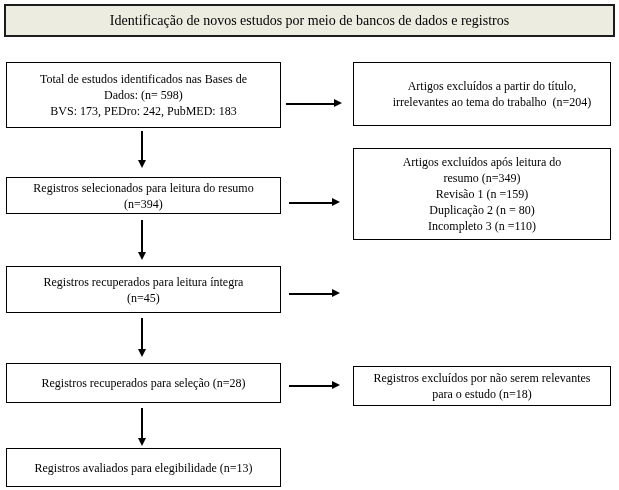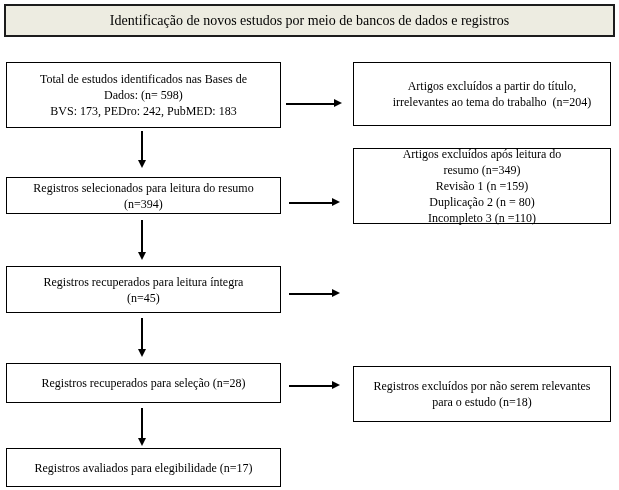--- a/index.html
+++ b/index.html
@@ -88,33 +88,33 @@
 BVS: 173, PEDro: 242, PubMED: 183</div>
 
   <div class="box" style="left:6px; top:177px; width:275px; height:37px;">Registros selecionados para leitura do resumo
 (n=394)</div>
 
   <div class="box" style="left:6px; top:266px; width:275px; height:47px;">Registros recuperados para leitura íntegra
 (n=45)</div>
 
   <div class="box" style="left:6px; top:363px; width:275px; height:40px;">Registros recuperados para seleção (n=28)</div>
 
-  <div class="box" style="left:6px; top:448px; width:275px; height:39px;">Registros avaliados para elegibilidade (n=17)</div>
+  <div class="box" style="left:6px; top:448px; width:275px; height:39px;">Registros avaliados para elegibilidade (n=13)</div>
 
   <div class="box" style="left:353px; top:62px; width:258px; height:64px;padding-left:22px;">Artigos excluídos a partir do título,
 irrelevantes ao tema do trabalho  (n=204)</div>
 
-  <div class="box" style="left:353px; top:148px; width:258px; height:76px;">Artigos excluídos após leitura do
+  <div class="box" style="left:353px; top:148px; width:258px; height:92px;">Artigos excluídos após leitura do
 resumo (n=349)
 Revisão 1 (n =159)
 Duplicação 2 (n = 80)
 Incompleto 3 (n =110)</div>
 
 
-  <div class="box" style="left:353px; top:366px; width:258px; height:56px;">Registros excluídos por não serem relevantes
+  <div class="box" style="left:353px; top:366px; width:258px; height:40px;">Registros excluídos por não serem relevantes
 para o estudo (n=18)</div>
 
   <div class="arrow-down" style="left:141px; top:131px; height:30px;"></div>
   <div class="arrow-down" style="left:141px; top:220px; height:33px;"></div>
   <div class="arrow-down" style="left:141px; top:318px; height:32px;"></div>
   <div class="arrow-down" style="left:141px; top:408px; height:31px;"></div>
 
   <div class="arrow-right" style="left:286px; top:103px; width:49px;"></div>
   <div class="arrow-right" style="left:289px; top:202px; width:44px;"></div>
   <div class="arrow-right" style="left:289px; top:293px; width:44px;"></div>

